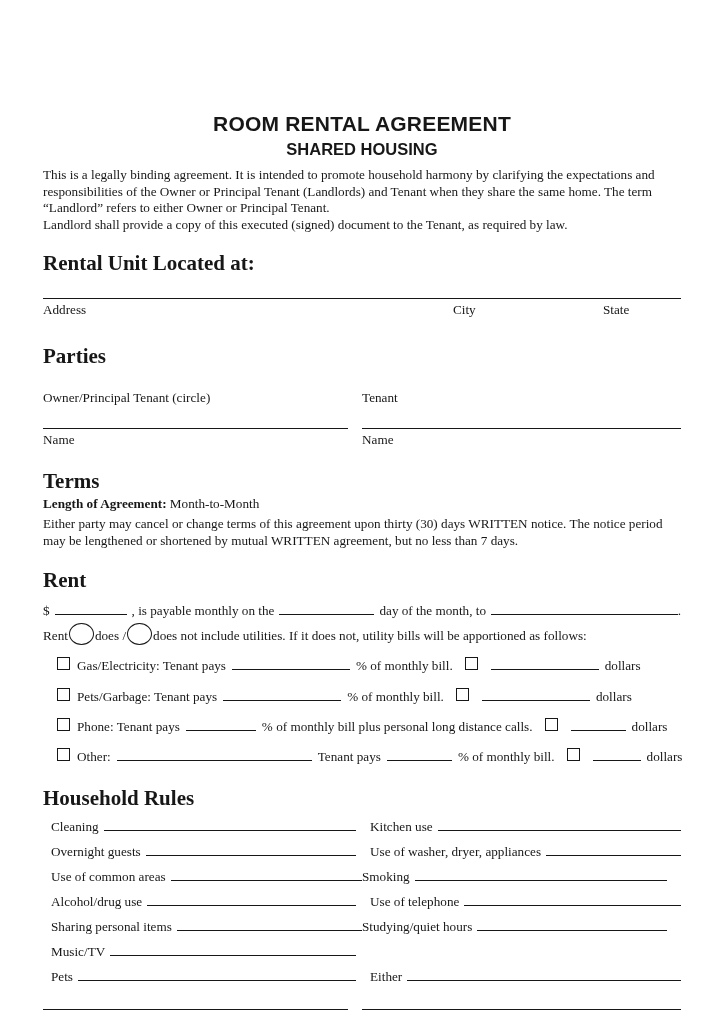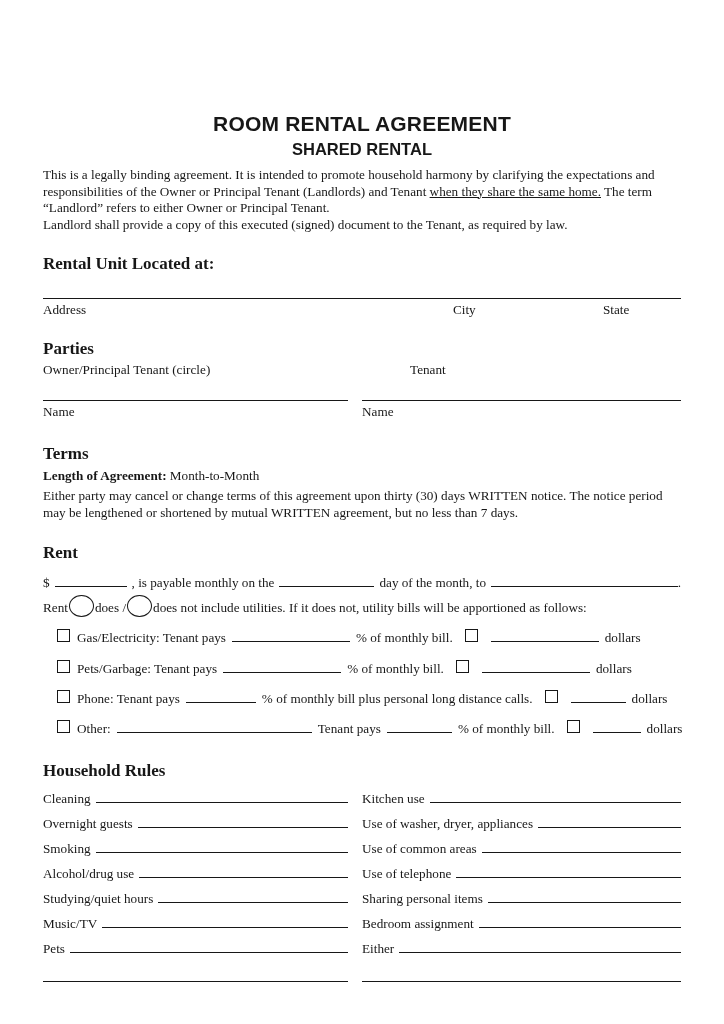--- a/index.html
+++ b/index.html
@@ -14,40 +14,40 @@
     font-family:"Liberation Sans","DejaVu Sans",sans-serif;
     font-weight:bold;font-size:21px;line-height:24px;letter-spacing:.2px;
     text-align:center;margin:0 0 4px 0;
   }
   .subtitle{
     font-family:"Liberation Sans","DejaVu Sans",sans-serif;
     font-weight:bold;font-size:16.5px;line-height:19px;
     text-align:center;margin:0 0 8px 0;
   }
   p{margin:0;}
-  .u{text-decoration:underline;}
-  h3{font-size:17px;line-height:19px;font-weight:bold;margin:0;}
+  .u{}
+  h3{font-size:21px;line-height:19px;font-weight:bold;margin:0;}
   .h-rental{margin-top:21px;}
-  .h-parties{margin-top:20px;}
+  .h-parties{margin-top:28px;}
   .h-terms{margin-top:23px;}
   .h-rent{margin-top:22px;}
   .h-household{margin-top:24px;}
 
   .write-line{border-bottom:1.4px solid #171717;height:0;}
   .addr-rule{margin-top:25px;}
   .addr-labels{position:relative;height:17px;margin-top:3px;}
   .addr-labels .lbl{position:absolute;top:0;}
   .lbl-address{left:0;}
   .lbl-city{left:410px;}
   .lbl-state{left:560px;}
 
   .cols{display:flex;}
   .col-l{width:305px;margin-right:14px;}
   .col-r{flex:1 1 auto;}
-  .party-labels{margin-top:4px;gap:48px;}
+  .party-labels{margin-top:24px;}
   .party-lines{margin-top:21px;}
   .party-names{margin-top:3px;}
 
   .length-line{margin-top:5px;}
   .bold{font-weight:bold;}
   .terms-para{margin-top:4px;}
 
   .blank{display:inline-block;border-bottom:1.4px solid #171717;height:12px;flex:none;}
   .bflex{flex:1 1 auto;}
   .b72{width:72px;}.b95{width:95px;}
@@ -63,34 +63,34 @@
     display:inline-block;width:23px;height:20px;border:1.7px solid #171717;
     border-radius:50%;vertical-align:-5px;margin:0 1px;
   }
 
   .util-row{display:flex;align-items:baseline;margin-top:12.5px;padding-left:14px;white-space:nowrap;}
   .cb{flex:none;width:11px;height:11px;border:1.4px solid #171717;margin-right:7px;}
   .cb2{margin-left:12px;}
   .util-row .blank{margin:0 6px;}
 
   .hr-grid{margin-top:10px;}
-  .hr-row{display:flex;height:25px;}
+  .hr-row{display:flex;height:25px;margin-left:8px;}
   .hr-cell{display:flex;align-items:baseline;}
   .hr-cell .blank{flex:1 1 auto;margin-left:5px;}
   .extra-lines{margin-top:16px;}
   .note{margin-top:3px;}
   .pagenum{text-align:center;margin-top:1px;}
 </style>
 </head>
 <body>
 
 <div class="page">
 
   <h1 class="title">ROOM RENTAL AGREEMENT</h1>
-  <h2 class="subtitle">SHARED RENTAL</h2>
+  <h2 class="subtitle">SHARED HOUSING</h2>
 
   <p class="intro"><span>This is a legally binding agreement.  It is intended to promote household harmony by clarifying the expectations and responsibilities of the Owner or Principal Tenant (Landlords) and Tenant </span><span class="u">when they share the same home.</span><span>  The term “Landlord” refers to either Owner or Principal Tenant.</span><br><span>Landlord shall provide a copy of this executed (signed) document to the Tenant, as required by law.</span></p>
 
   <h3 class="h-rental">Rental Unit Located at:</h3>
   <div class="write-line addr-rule"></div>
   <div class="addr-labels">
     <span class="lbl lbl-address">Address</span>
     <span class="lbl lbl-city">City</span>
     <span class="lbl lbl-state">State</span>
   </div>
@@ -183,56 +183,52 @@
       <div class="hr-cell col-l">
           <span>Overnight guests</span>
           <span class="blank"></span>
         </div>
       <div class="hr-cell col-r">
           <span>Use of washer, dryer, appliances</span>
           <span class="blank"></span>
         </div>
     </div>
     <div class="hr-row">
+      <div class="hr-cell col-r">
+          <span>Use of common areas</span>
+          <span class="blank"></span>
+        </div>
       <div class="hr-cell col-l">
           <span>Smoking</span>
           <span class="blank"></span>
         </div>
-      <div class="hr-cell col-r">
-          <span>Use of common areas</span>
-          <span class="blank"></span>
-        </div>
     </div>
     <div class="hr-row">
       <div class="hr-cell col-l">
           <span>Alcohol/drug use</span>
           <span class="blank"></span>
         </div>
       <div class="hr-cell col-r">
           <span>Use of telephone</span>
           <span class="blank"></span>
         </div>
     </div>
     <div class="hr-row">
+      <div class="hr-cell col-r">
+          <span>Sharing personal items</span>
+          <span class="blank"></span>
+        </div>
       <div class="hr-cell col-l">
           <span>Studying/quiet hours</span>
           <span class="blank"></span>
         </div>
-      <div class="hr-cell col-r">
-          <span>Sharing personal items</span>
-          <span class="blank"></span>
-        </div>
     </div>
     <div class="hr-row">
       <div class="hr-cell col-l">
           <span>Music/TV</span>
-          <span class="blank"></span>
-        </div>
-      <div class="hr-cell col-r">
-          <span>Bedroom assignment</span>
           <span class="blank"></span>
         </div>
     </div>
     <div class="hr-row">
       <div class="hr-cell col-l">
           <span>Pets</span>
           <span class="blank"></span>
         </div>
       <div class="hr-cell col-r">
           <span>Either</span>

